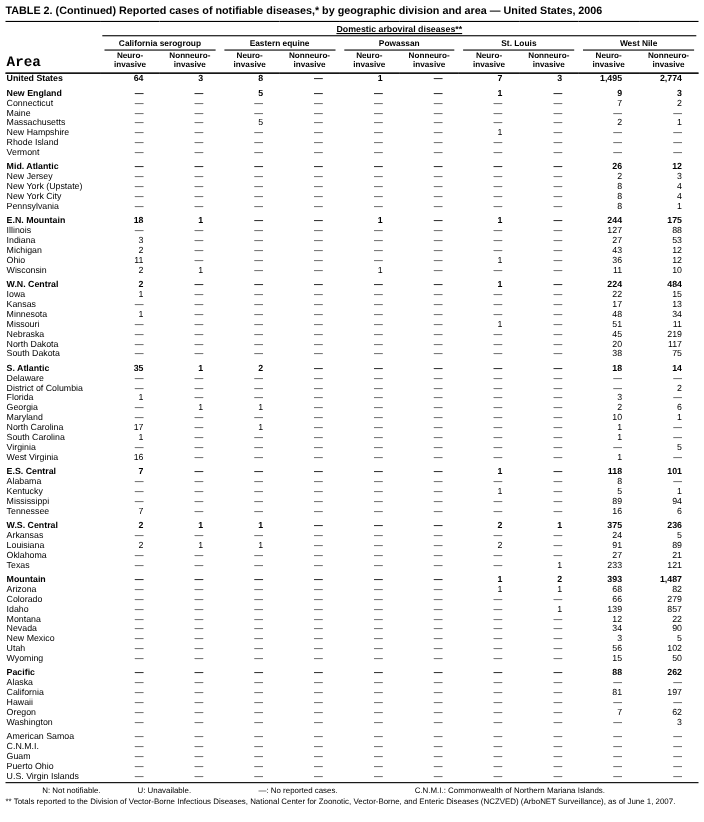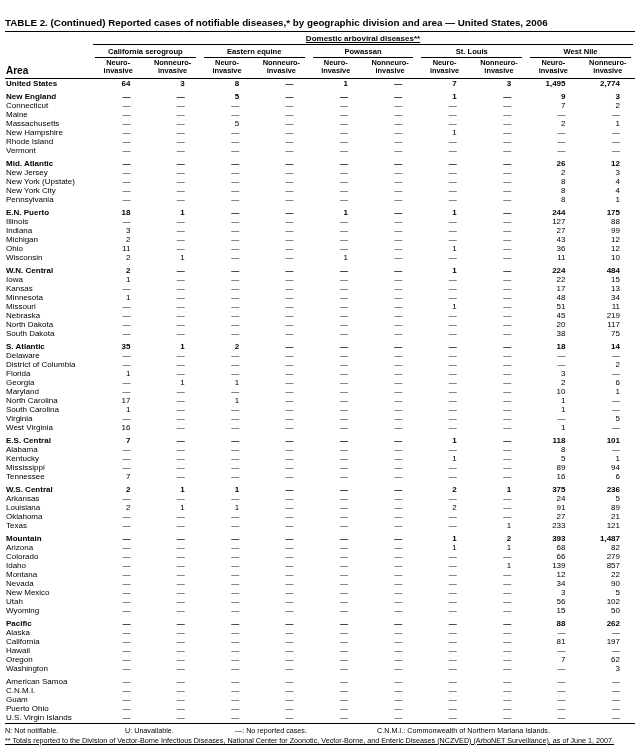--- a/index.html
+++ b/index.html
@@ -1,55 +1,55 @@
 <!DOCTYPE html>
 <html><head>
 <meta charset="utf-8">
 <style>
   * { margin:0; padding:0; box-sizing:border-box; }
   html,body { margin:0; }
   body {
     width:640px; height:747px; background:#ffffff; color:#000;
     font-family:"Liberation Sans", sans-serif; overflow:hidden;
   }
-  .page { padding:16px 5px 0 5px; }
+  .page { padding:4px 5px 0 5px; }
   .title {
     font-size:9.8px; font-weight:bold; line-height:1.15;
     padding:1px 0 3px 0; letter-spacing:0;
   }
   table {
     width:630px; border-collapse:collapse; table-layout:fixed;
     border-top:1px solid #000;
   }
   col.c-area { width:86px; }
   thead th { font-weight:bold; padding:0; vertical-align:bottom; }
   .span-th { text-align:center; font-size:8px; padding-top:1px; }
   .span-th .dline { border-bottom:1px solid #000; margin:0 2px; padding:1px 0 1px 0;text-decoration:underline; }
   .disease-th { text-align:center; font-size:7.6px; padding-top:1px; }
   .disease-th .dline { border-bottom:1px solid #000; margin:0 4px; padding:1px 0 1px 0; white-space:nowrap; }
   .sub-th {
     font-size:7.4px; line-height:1.1;
     border-bottom:1px solid #000; padding:1px 2px 2px 2px;
   }
   .area-th {
-    text-align:left; font-size:10px; border-bottom:1px solid #000;
-    vertical-align:bottom; padding:0 0 2px 1px;
+    text-align:left; font-size:13px; border-bottom:1px solid #000;
+    vertical-align:bottom; padding:0 0 2px 1px;font-family:Liberation Mono, monospace;
   }
   tbody td { font-size:8px; line-height:9px; padding:0; white-space:nowrap; overflow:hidden; }
   td.area { text-align:left; padding-left:1px; }
   td.val  { text-align:right; padding-right:15px; }
   tr.bold td { font-weight:bold; }
   tr.gap td { padding-top:4px; }
   .bottom-rule { width:630px; border-top:1px solid #000; margin-top:1px; }
   .footnotes { width:630px; font-size:7.2px; line-height:1.3; padding-top:2px; }
   .legend span { display:inline-block; }
-  .legend span:nth-child(1) { width:120px; }
+  .legend span:nth-child(1) { width:120px;text-align:center; }
   .legend span:nth-child(2) { width:110px; }
   .legend span:nth-child(3) { width:142px; }
-  .note2 { padding-left:10px; text-indent:-10px; padding-top:1px;text-decoration:underline; }
+  .note2 { padding-left:10px; text-indent:-10px; padding-top:1px; }
 </style>
 </head>
 <body>
 
 <div class="page">
   <div class="title">TABLE 2. (Continued) Reported cases of notifiable diseases,* by geographic division and area — United States, 2006</div>
 
   <table>
     <colgroup>
       <col class="c-area">
@@ -265,21 +265,21 @@
           <td class="val">—</td>
           <td class="val">—</td>
           <td class="val">—</td>
           <td class="val">—</td>
           <td class="val">—</td>
           <td class="val">—</td>
           <td class="val">8</td>
           <td class="val">1</td>
         </tr>
         <tr class="gap bold">
-          <td class="area">E.N. Puerto</td>
+          <td class="area">E.N. Mountain</td>
           <td class="val">18</td>
           <td class="val">1</td>
           <td class="val">—</td>
           <td class="val">—</td>
           <td class="val">1</td>
           <td class="val">—</td>
           <td class="val">1</td>
           <td class="val">—</td>
           <td class="val">244</td>
           <td class="val">175</td>
@@ -301,21 +301,21 @@
           <td class="area">Indiana</td>
           <td class="val">3</td>
           <td class="val">—</td>
           <td class="val">—</td>
           <td class="val">—</td>
           <td class="val">—</td>
           <td class="val">—</td>
           <td class="val">—</td>
           <td class="val">—</td>
           <td class="val">27</td>
-          <td class="val">99</td>
+          <td class="val">53</td>
         </tr>
         <tr>
           <td class="area">Michigan</td>
           <td class="val">2</td>
           <td class="val">—</td>
           <td class="val">—</td>
           <td class="val">—</td>
           <td class="val">—</td>
           <td class="val">—</td>
           <td class="val">—</td>

